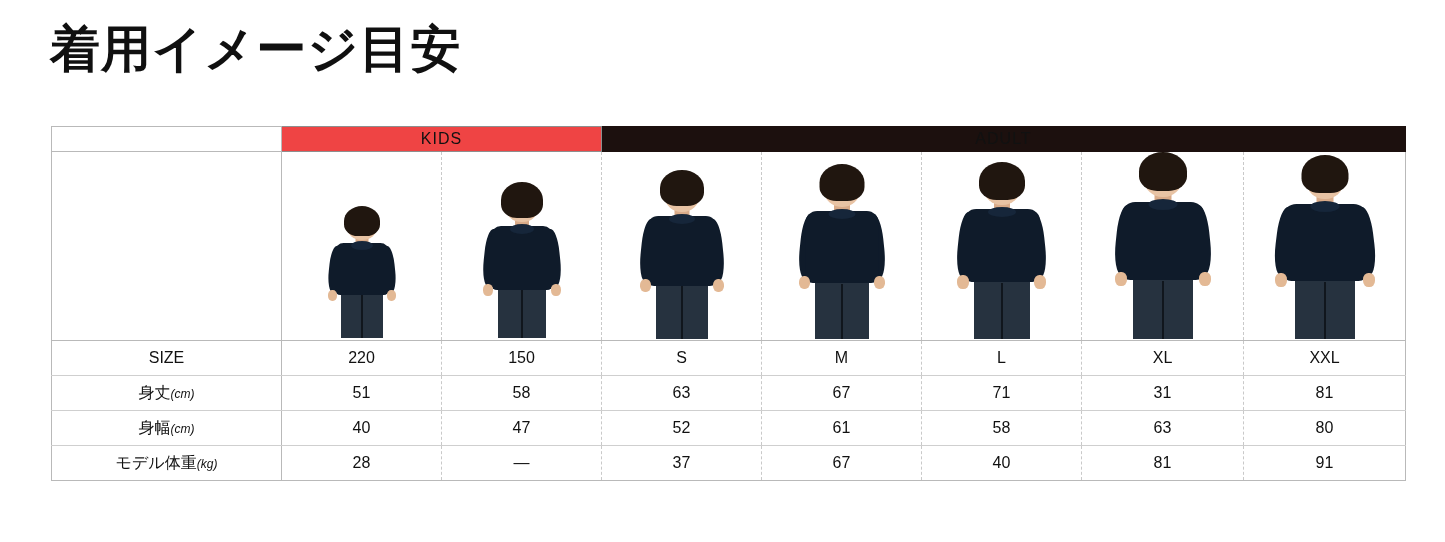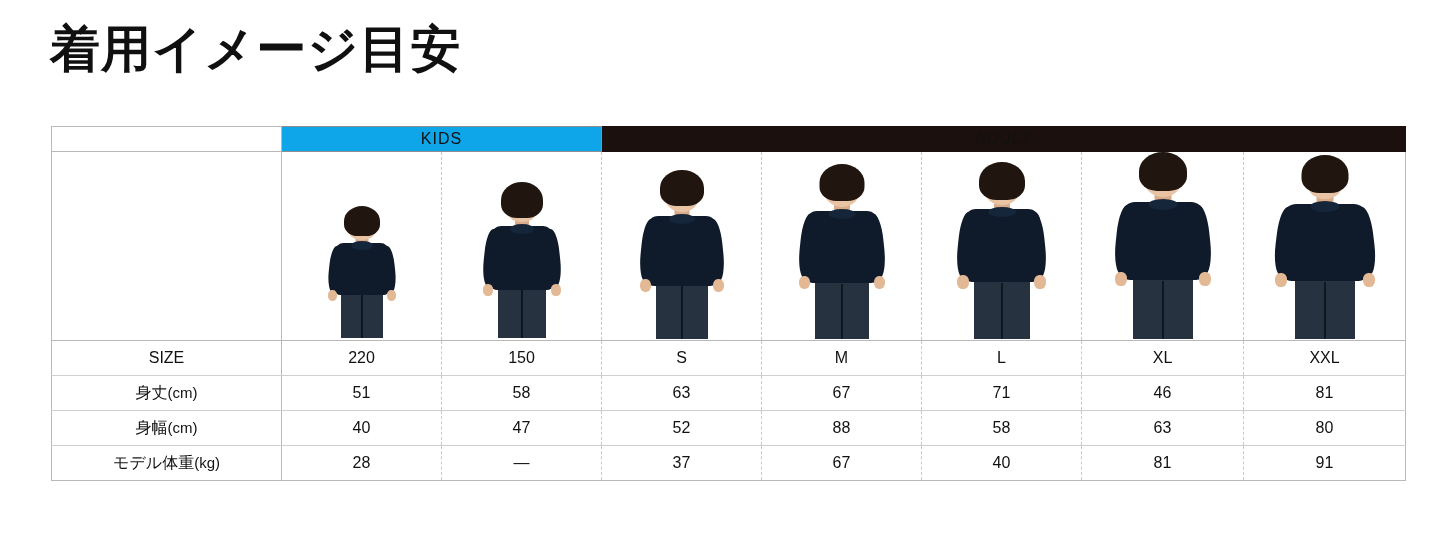--- a/index.html
+++ b/index.html
@@ -47,21 +47,21 @@
     font-weight: normal;
     color: #111111;
   }
   
   .grp-blank {
     border: 1px solid #b9b9b9 !important;
     background: #ffffff;
     height: 24px;
   }
   .grp-kids {
-    background: #0ea5e9;
+    background: #ef4444;
     color: #ffffff;
     font-size: 15px;
     letter-spacing: 1px;
     height: 24px;
     border: 1px solid #8e8e8e !important;
   }
   .grp-adult {
     background: #1c100e;
     color: #ffffff;
     font-size: 15px;
@@ -103,21 +103,22 @@
   .data-row td.firstmodel { border-left: 1px solid #b9b9b9; }
   .data-row.first-data td { border-top: 1px solid #b9b9b9; }
   .data-row.last-data td { border-bottom: 1px solid #b9b9b9; }
 
   .rowhead {
     font-size: 16px;
     color: #111111;
     text-align: center;
   }
   .unit {
-    font-size: 15px;
+    font-size: 12px;
+    font-style: italic;
   }
 
   
   .figure {
     position: relative;
     margin: 0 auto;
     display: block;
   }
   .fig-hair {
     position: absolute;
@@ -333,30 +334,30 @@
         <td class="lastcol">XXL</td>
       </tr>
 
       <tr class="data-row">
         <td class="rowhead"><span>身丈</span><span class="unit">(cm)</span></td>
         <td class="firstmodel">51</td>
         <td>58</td>
         <td>63</td>
         <td>67</td>
         <td>71</td>
-        <td>46</td>
+        <td>31</td>
         <td class="lastcol">81</td>
       </tr>
 
       <tr class="data-row">
         <td class="rowhead"><span>身幅</span><span class="unit">(cm)</span></td>
         <td class="firstmodel">40</td>
         <td>47</td>
         <td>52</td>
-        <td>88</td>
+        <td>61</td>
         <td>58</td>
         <td>63</td>
         <td class="lastcol">80</td>
       </tr>
 
 
       <tr class="data-row last-data">
         <td class="rowhead"><span>モデル体重</span><span class="unit">(kg)</span></td>
         <td class="firstmodel">28</td>
         <td>—</td>

